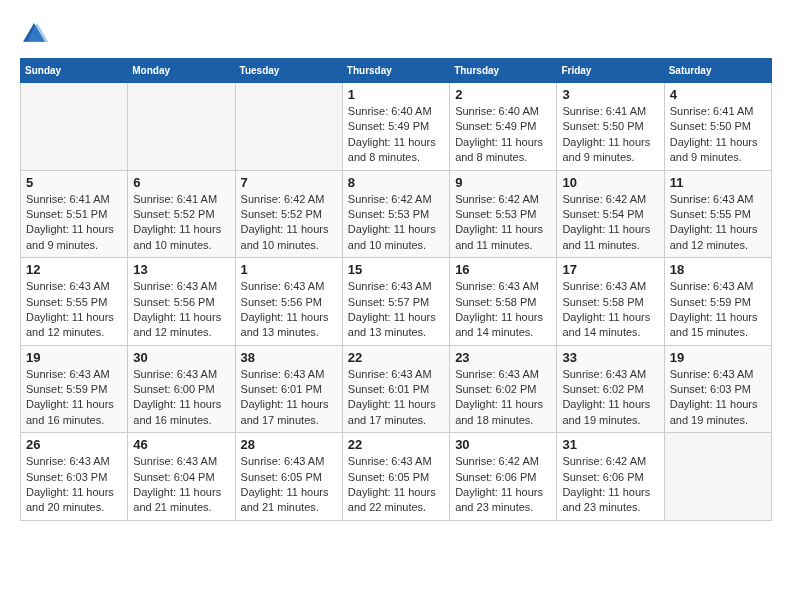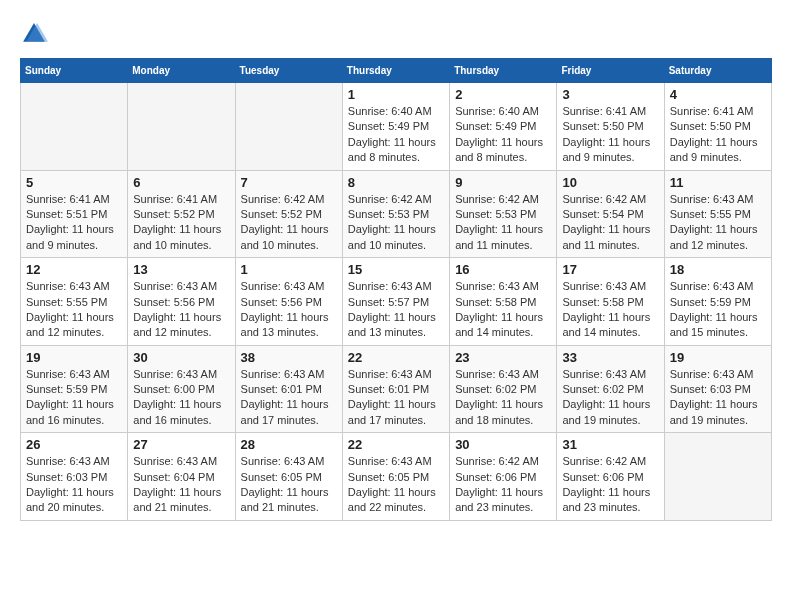--- a/index.html
+++ b/index.html
@@ -316,21 +316,21 @@
         </tr>
         <tr>
           <td>
             <span class="day-number">26</span>
             <div class="day-info" style="white-space: pre-line;">Sunrise: 6:43 AM
 Sunset: 6:03 PM
 Daylight: 11 hours
 and 20 minutes.</div>
           </td>
           <td>
-            <span class="day-number">27</span>
+            <span class="day-number">46</span>
             <div class="day-info" style="white-space: pre-line;">Sunrise: 6:43 AM
 Sunset: 6:04 PM
 Daylight: 11 hours
 and 21 minutes.</div>
           </td>
           <td>
             <span class="day-number">28</span>
             <div class="day-info" style="white-space: pre-line;">Sunrise: 6:43 AM
 Sunset: 6:05 PM
 Daylight: 11 hours

